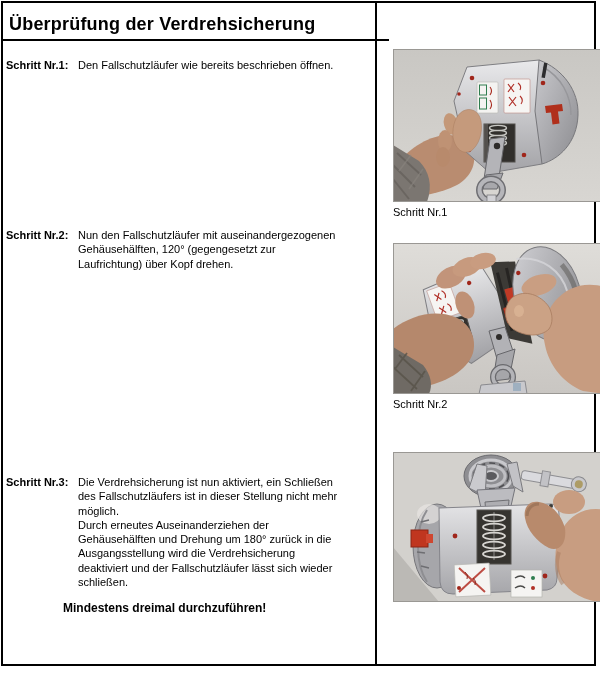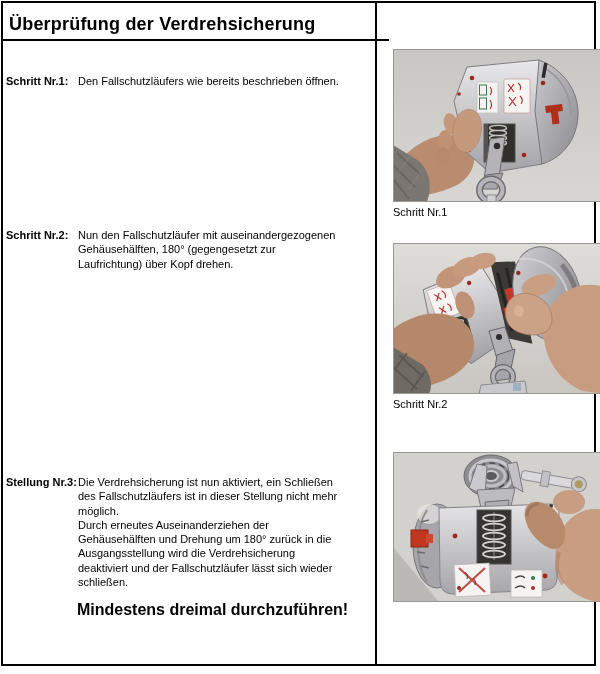--- a/index.html
+++ b/index.html
@@ -33,56 +33,56 @@
     background: #000;
   }
   .step {
     position: absolute; left: 3px; width: 368px;
     display: flex; align-items: flex-start;
     font-size: 11px; line-height: 14.3px; color: #000;
   }
   .step-label { font-weight: bold; width: 72px; flex: 0 0 72px; }
   .step-text  { flex: 1; white-space: pre-line; }
   .emphasis {
-    position: absolute; left: 74px; top: 598px;
-    font-size: 16px; font-weight: bold; color: #000;
+    position: absolute; left: 60px; top: 598px;
+    font-size: 12px; font-weight: bold; color: #000;
     white-space: nowrap;
   }
   .fig {
     position: absolute; left: 378px; margin: 12px;
     width: 212px;
   }
   .fig svg { display: block; }
   .fig figcaption {
     margin-top: 4px; font-size: 11px; line-height: 13px; color: #000;
   }
 </style>
 </head>
 <body>
 
 <div class="sheet">
 
   <div class="title-block">
     <h1>Überprüfung der Verdrehsicherung</h1>
   </div>
 
-  <div class="step" style="top:71px">
+  <div class="step" style="top:55px">
     <span class="step-label">Schritt Nr.1:</span>
-    <span class="step-text">Den Fallschutzläufers wie bereits beschrieben öffnen.</span>
+    <span class="step-text">Den Fallschutzläufer wie bereits beschrieben öffnen.</span>
   </div>
 
   <div class="step" style="top:225px">
     <span class="step-label">Schritt Nr.2:</span>
     <span class="step-text">Nun den Fallschutzläufer mit auseinandergezogenen
-Gehäusehälften, 180° (gegengesetzt zur
+Gehäusehälften, 120° (gegengesetzt zur
 Laufrichtung) über Kopf drehen.</span>
   </div>
 
   <div class="step" style="top:472px">
-    <span class="step-label">Stellung Nr.3:</span>
+    <span class="step-label">Schritt Nr.3:</span>
     <span class="step-text">Die Verdrehsicherung ist nun aktiviert, ein Schließen
 des Fallschutzläufers ist in dieser Stellung nicht mehr
 möglich.
 Durch erneutes Auseinanderziehen der
 Gehäusehälften und Drehung um 180° zurück in die
 Ausgangsstellung wird die Verdrehsicherung
 deaktiviert und der Fallschutzläufer lässt sich wieder
 schließen.</span>
   </div>
 

